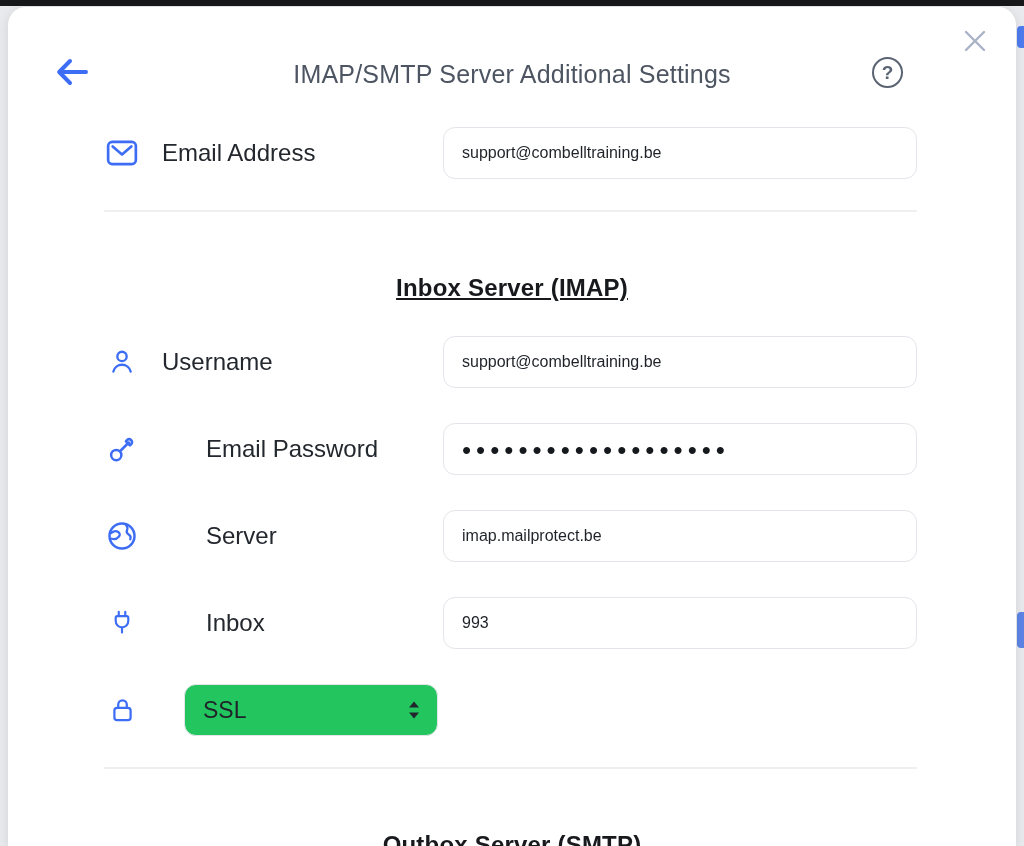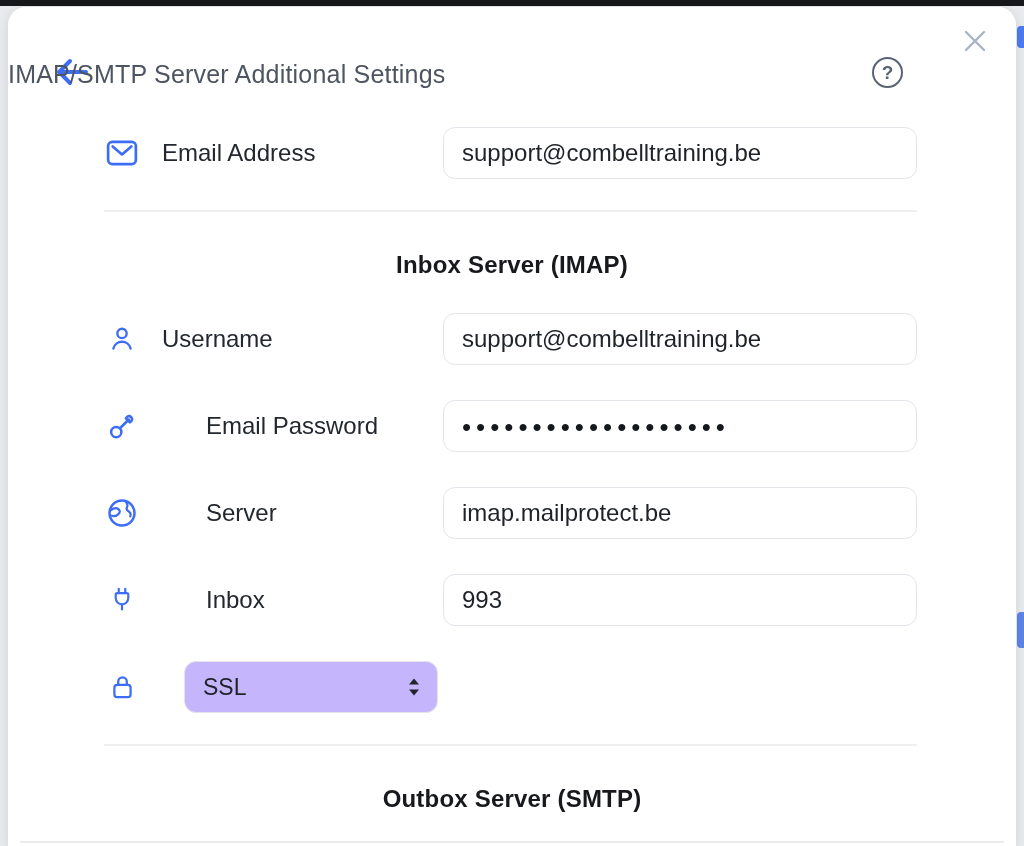--- a/index.html
+++ b/index.html
@@ -17,54 +17,54 @@
 
   .modal {
     position:absolute; left:8px; top:7px; width:1008px; height:839px;
     background:#ffffff; border-radius:18px 18px 0 0;
     box-shadow:0 2px 12px rgba(0,0,0,0.10);
   }
 
   
   .back-btn { position:absolute; left:44px; top:47px; width:40px; height:36px; cursor:pointer; }
   .dialog-title {
-    position:absolute; left:0; right:0; top:53px; 
+    position:absolute; left:0; right:0; top:53px; text-align:center;
     font-size:25px; color:#4e5562; letter-spacing:0.2px;
   }
   .help-btn {
     position:absolute; left:864px; top:50px; width:31px; height:31px;
     border:2.5px solid #5a6372; border-radius:50%;
     display:flex; align-items:center; justify-content:center;
     font-size:19px; font-weight:bold; color:#5a6372; cursor:pointer;
   }
   .close-btn { position:absolute; left:953px; top:20px; width:28px; height:28px; cursor:pointer; }
 
   
   .content { position:absolute; top:0; left:0; right:0; padding-top:120px; }
   .row { height:52px; margin:0 99px 0 96px; display:flex; align-items:center; }
   .row + .row { margin-top:35px;gap:44px; }
   .icon-cell { width:36px; display:flex; justify-content:center; align-items:center; }
   .lbl { margin-left:22px; font-size:24px; color:#23272e; flex:1; white-space:nowrap; }
   .field-wrap { width:474px; display:flex; }
   input.field {
     width:100%; height:52px; border:1.5px solid #e3e5ea; border-radius:12px;
-    font-size:24px; color:#1f2329; padding:0 18px; background:#fff; outline:none;
+    font-size:16px; color:#1f2329; padding:0 18px; background:#fff; outline:none;
     font-family:"Liberation Sans", sans-serif;
   }
   input.field.pw { font-size:26px; letter-spacing:5px; color:#15181c; padding-top:2px; }
   .select-box {
     width:254px; height:52px; border:1.5px solid #e3e5ea; border-radius:12px;
     display:flex; align-items:center; justify-content:space-between;
-    padding:0 15px 0 18px; font-size:23px; color:#1f2329; background:#c4b5fd; cursor:pointer;
+    padding:0 15px 0 18px; font-size:23px; color:#1f2329; background:#22c55e; cursor:pointer;
   }
   .divider { height:2px; background:#efeff1; margin:31px 99px 0 96px; border-radius:1px; }
   .divider.wide { margin:27px 12px 0 12px; background:#ebebed; }
   .section-heading {
-    margin-top:39px; height:29px; text-align:center;
-    font-size:24px; font-weight:bold; color:#17191d; letter-spacing:0.2px;
+    margin-top:62px; height:29px; text-align:center;
+    font-size:24px; font-weight:bold; color:#17191d; letter-spacing:0.2px;text-decoration:underline;
   }
   .section-heading + .row { margin-top:33px; }
   svg.icn { display:block; }
 </style>
 </head>
 <body>
 
 <div class="topbar"></div>
 <div class="edge-artifact a1"></div>
 <div class="edge-artifact a2"></div>

